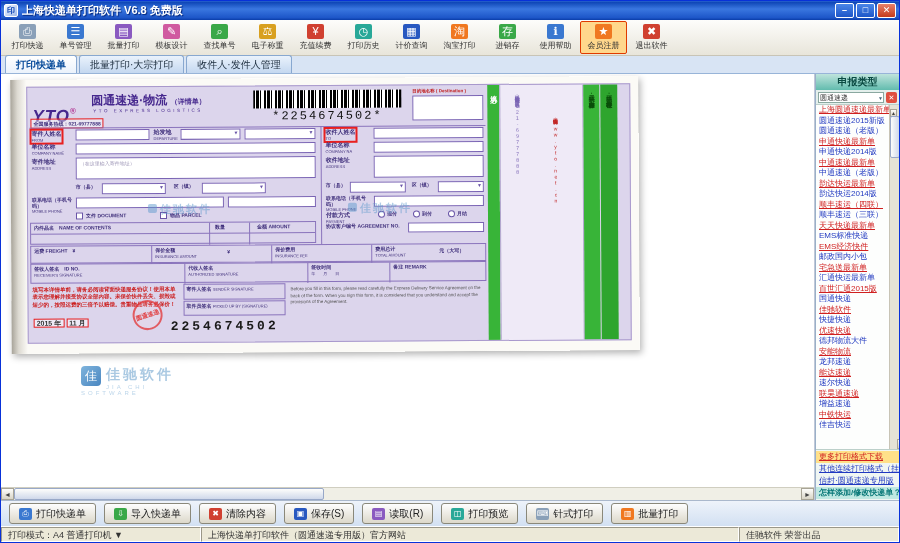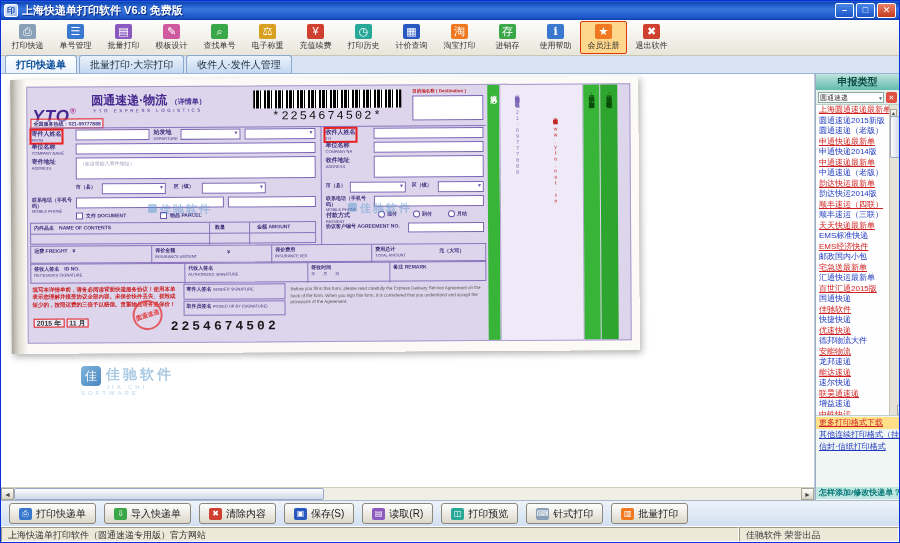--- a/index.html
+++ b/index.html
@@ -101,21 +101,21 @@
 .panel-list{flex:1 1 auto;position:relative;overflow:hidden;background:#fdfefd;padding-right:10px;}
 .panel-item{height:10.5px;font-size:8px;line-height:10.5px;padding-left:3px;white-space:nowrap;overflow:hidden;}
 .c-red{color:#d02020;text-decoration:underline;}.c-blue{color:#2038c0;}.c-teal{color:#087878;}
 .hl-yellow{background:#ffe089;}
 .panel-scroll{position:absolute;right:0;top:0;bottom:0;width:10px;background:#e4e2d6;border-left:1px solid #c8c4b6;}
 .ps-btn{width:10px;height:10px;background:linear-gradient(#fdfdfb,#d8d4c6);border:1px solid #a8a496;font-size:5px;text-align:center;line-height:9px;color:#444;}
 .ps-btn.bot{position:absolute;bottom:0;}
 .ps-thumb{position:absolute;top:11px;left:0;width:10px;height:42px;background:linear-gradient(90deg,#fdfdfb,#cfd8ea);border:1px solid #98a8c8;border-radius:2px;}
 .panel-links{flex:0 0 auto;border-top:1px solid #bcd0ca;background:#f0f6f3;padding:1px 0;}
 .panel-link{height:12px;font-size:8px;line-height:12px;padding-left:3px;white-space:nowrap;overflow:hidden;text-decoration:underline;}
-.panel-link.c-teal{background:#bfe8e2;text-decoration:none;font-weight:bold;margin-top:34px;}
+.panel-link.c-teal{background:#bfe8e2;text-decoration:none;font-weight:bold;}
 
 
 .actionbar{height:26px;background:linear-gradient(#eef3fa,#d2e0f2);border-top:1px solid #aab8cc;display:flex;align-items:center;gap:8px;padding-left:8px;flex:0 0 auto;}
 .abtn{height:21px;display:flex;align-items:center;gap:4px;padding:0 9px;background:linear-gradient(#fefefe,#dcd8ca);border:1px solid #8a887a;border-radius:3px;font-size:10px;color:#222;font-family:inherit;}
 .ag{width:13px;height:12px;border-radius:2px;color:#fff;font-size:8px;line-height:12px;text-align:center;}
 
 
 .statusbar{height:16px;background:#ece9d8;display:flex;flex:0 0 auto;border-top:1px solid #fff;}
 .seg{border:1px solid;border-color:#9a9788 #fff #fff #9a9788;font-size:9px;padding:1px 6px;color:#333;white-space:nowrap;overflow:hidden;}
 .seg1{width:200px;}.seg2{flex:1;}.seg3{width:160px;}
@@ -392,21 +392,21 @@
           <div class="panel-item c-blue">佳吉快运</div>
         <div class="panel-scroll">
           <span class="ps-btn up sc-btn"></span>
           <span class="ps-thumb"></span>
           <span class="ps-btn bot down sc-btn"></span>
         </div>
       </div>
       <div class="panel-links">
         <div class="panel-link c-red hl-yellow">更多打印格式下载</div>
           <div class="panel-link c-blue">其他连续打印格式（挂号信）</div>
-          <div class="panel-link c-blue">信封·信纸打印格式</div>
+          <div class="panel-link c-blue">信封·圆通速递专用版</div>
           <div class="panel-link c-teal">怎样添加/修改快递单？</div>
       </div>
     </div>
   </div>
 
   <div class="actionbar">
     <button class="abtn">
       <span class="ag ic-blue">⎙</span>
       <span class="al">打印快递单</span>
     </button>
@@ -434,17 +434,18 @@
       <span class="ag ic-gray">⌨</span>
       <span class="al">针式打印</span>
     </button>
       <button class="abtn">
       <span class="ag ic-orange">▥</span>
       <span class="al">批量打印</span>
     </button>
   </div>
 
   <div class="statusbar">
+      <span class="seg seg1">打印模式：A4 普通打印机 ▼</span>
       <span class="seg seg2">上海快递单打印软件（圆通速递专用版）官方网站</span>
       <span class="seg seg3">佳驰软件 荣誉出品</span>
     </div>
 
 </div>
 
 </body></html>

